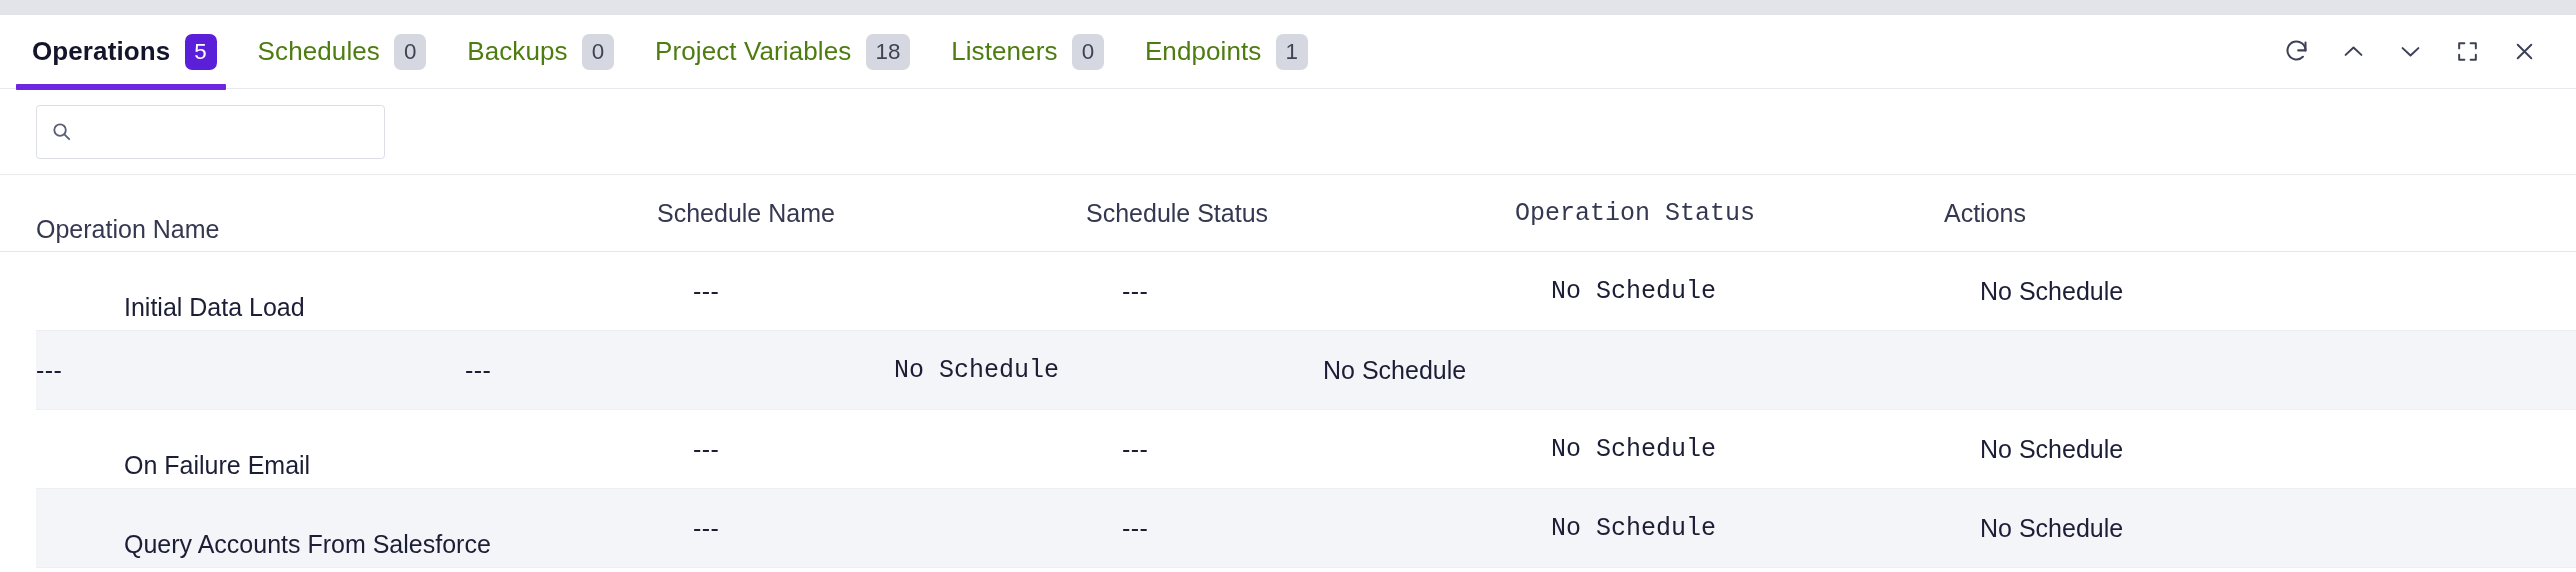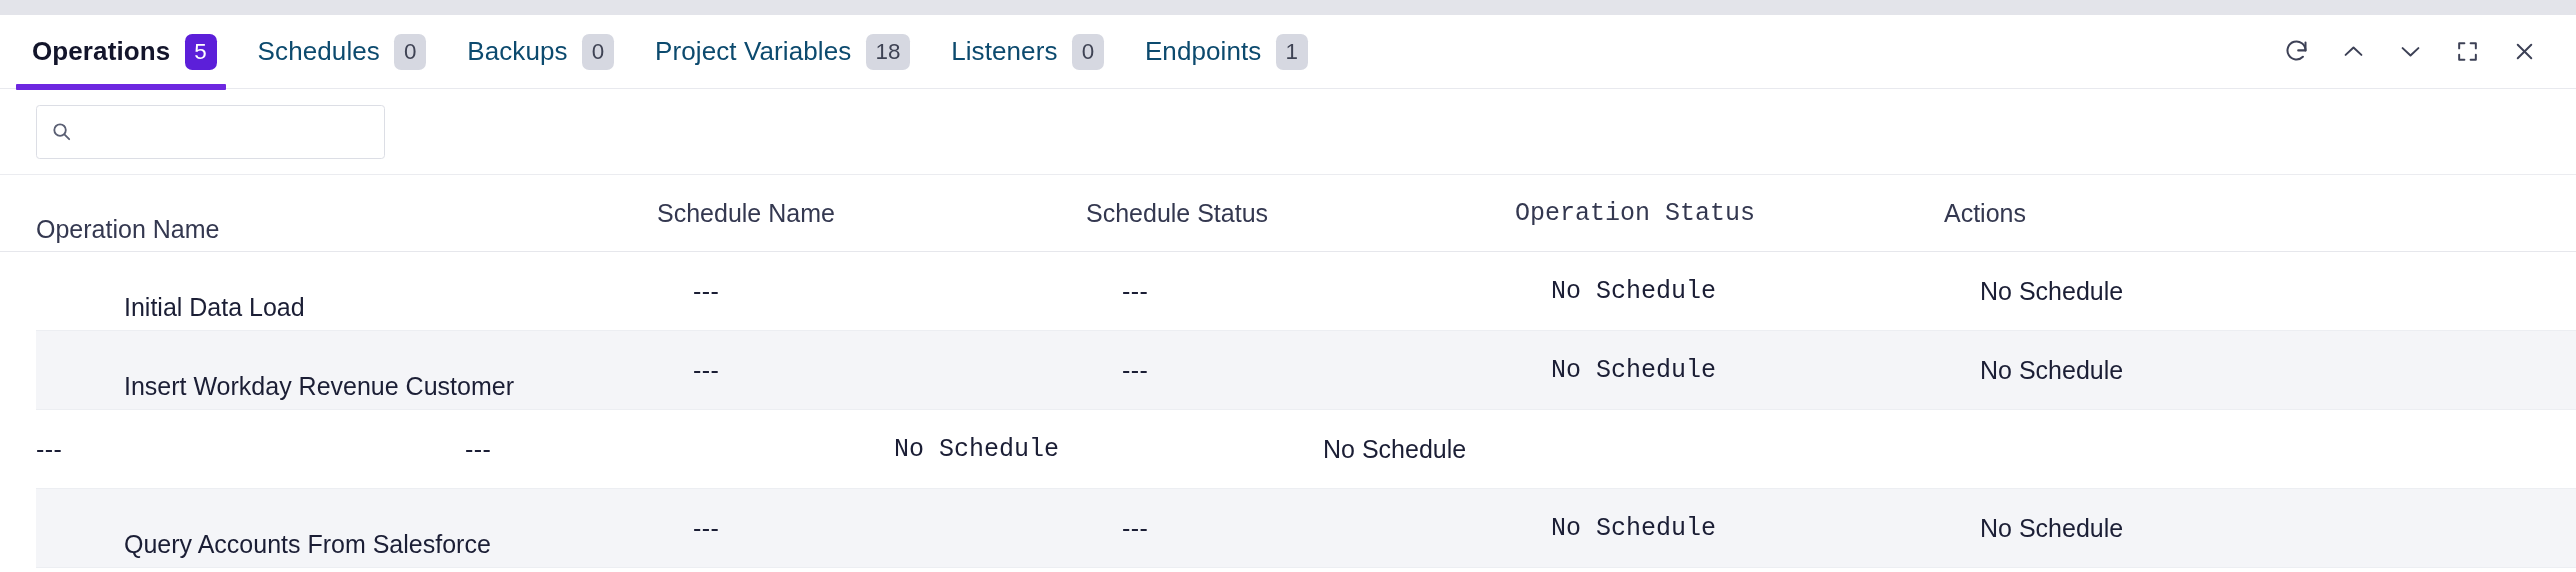--- a/index.html
+++ b/index.html
@@ -55,21 +55,21 @@
     display: flex;
     align-items: center;
     height: 100%;
     position: relative;
     padding: 0 25px 0 16px;
     cursor: pointer;
     box-sizing: border-box;
   }
   .tab-label {
     font-size: 26px;
-    color: #0c4a6e;
+    color: #4d7c0f;
     letter-spacing: 0.1px;
     white-space: nowrap;
   }
   .tab.active .tab-label {
     color: #13152b;
     font-weight: bold;
   }
   .tab-badge {
     margin-left: 14.3px;
     min-width: 21.5px;
@@ -317,28 +317,28 @@
     <div class="tbody" id="table-body">
         <div class="trow">
           <div class="col col-name"><span class="td">Initial Data Load</span></div>
           <div class="col col-sname"><span class="td dash">---</span></div>
           <div class="col col-sstatus"><span class="td dash">---</span></div>
           <div class="col col-ostatus"><span class="td">No Schedule</span></div>
           <div class="col col-estatus"><span class="td">No Schedule</span></div>
           <div class="col col-actions"><span class="td"></span></div>
         </div>
         <div class="trow alt">
-          <div class="col col-name"><span class="td">Insert Workday Revenue Customer</span></div>
           <div class="col col-sname"><span class="td dash">---</span></div>
           <div class="col col-sstatus"><span class="td dash">---</span></div>
           <div class="col col-ostatus"><span class="td">No Schedule</span></div>
           <div class="col col-estatus"><span class="td">No Schedule</span></div>
           <div class="col col-actions"><span class="td"></span></div>
         </div>
         <div class="trow">
+          <div class="col col-name"><span class="td">On Failure Email</span></div>
           <div class="col col-sname"><span class="td dash">---</span></div>
           <div class="col col-sstatus"><span class="td dash">---</span></div>
           <div class="col col-ostatus"><span class="td">No Schedule</span></div>
           <div class="col col-estatus"><span class="td">No Schedule</span></div>
           <div class="col col-actions"><span class="td"></span></div>
         </div>
         <div class="trow alt">
           <div class="col col-name"><span class="td">Query Accounts From Salesforce</span></div>
           <div class="col col-sname"><span class="td dash">---</span></div>
           <div class="col col-sstatus"><span class="td dash">---</span></div>

